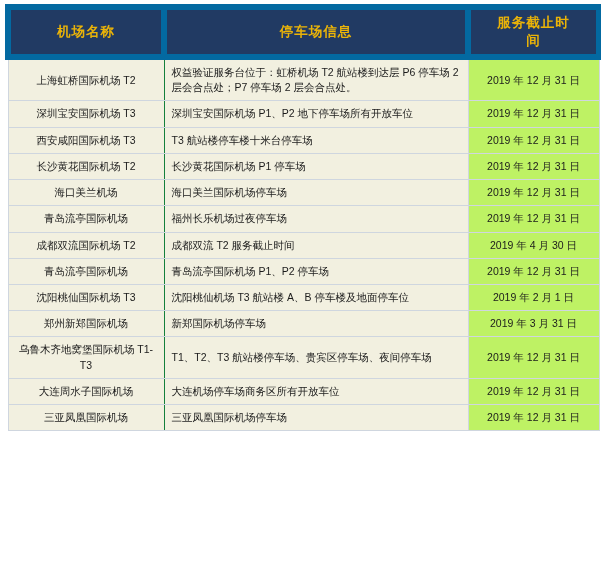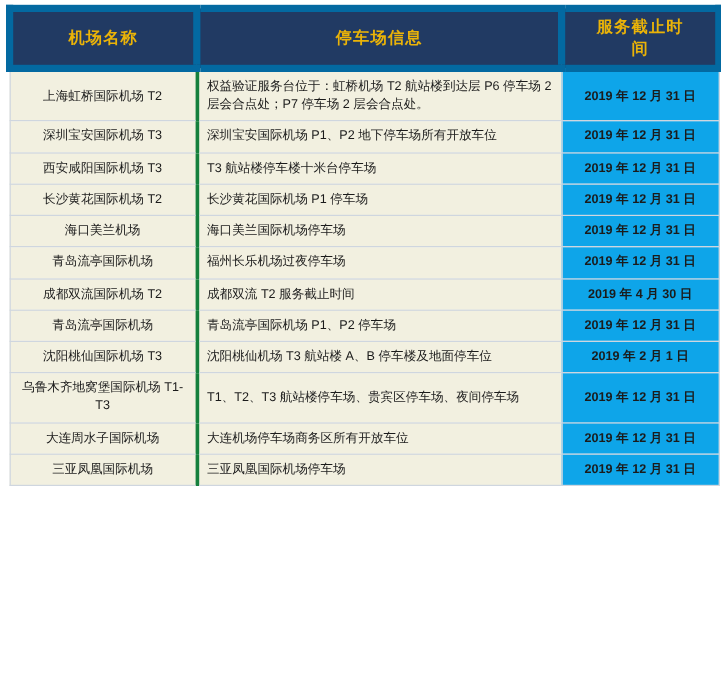--- a/index.html
+++ b/index.html
@@ -54,25 +54,24 @@
     text-align: center;
     background: #f2f0e0;
     font-size: 10.5px;
   }
   tbody td.info {
     text-align: left;
     background: #f2f0e0;
   }
   tbody td.deadline {
     text-align: center;
-    background: #0ea5e9;
+    background: #bef264;
     white-space: nowrap;
-    font-weight: bold;
   }
-  tbody tr td.name { border-right: 3px solid #15803d; }
+  tbody tr td.name { border-right: 1px solid #15803d; }
 </style>
 </head>
 <body>
 
 <div class="table-wrap">
   <table class="parking-table">
     <colgroup>
       <col class="c1">
       <col class="c2">
       <col class="c3">
@@ -124,20 +123,25 @@
           <td class="name">青岛流亭国际机场</td>
           <td class="info">青岛流亭国际机场 P1、P2 停车场</td>
           <td class="deadline">2019 年 12 月 31 日</td>
         </tr>
         <tr>
           <td class="name">沈阳桃仙国际机场 T3</td>
           <td class="info">沈阳桃仙机场 T3 航站楼 A、B 停车楼及地面停车位</td>
           <td class="deadline">2019 年 2 月 1 日</td>
         </tr>
         <tr>
+          <td class="name">郑州新郑国际机场</td>
+          <td class="info">新郑国际机场停车场</td>
+          <td class="deadline">2019 年 3 月 31 日</td>
+        </tr>
+        <tr>
           <td class="name">乌鲁木齐地窝堡国际机场 T1-T3</td>
           <td class="info">T1、T2、T3 航站楼停车场、贵宾区停车场、夜间停车场</td>
           <td class="deadline">2019 年 12 月 31 日</td>
         </tr>
         <tr>
           <td class="name">大连周水子国际机场</td>
           <td class="info">大连机场停车场商务区所有开放车位</td>
           <td class="deadline">2019 年 12 月 31 日</td>
         </tr>
         <tr>

